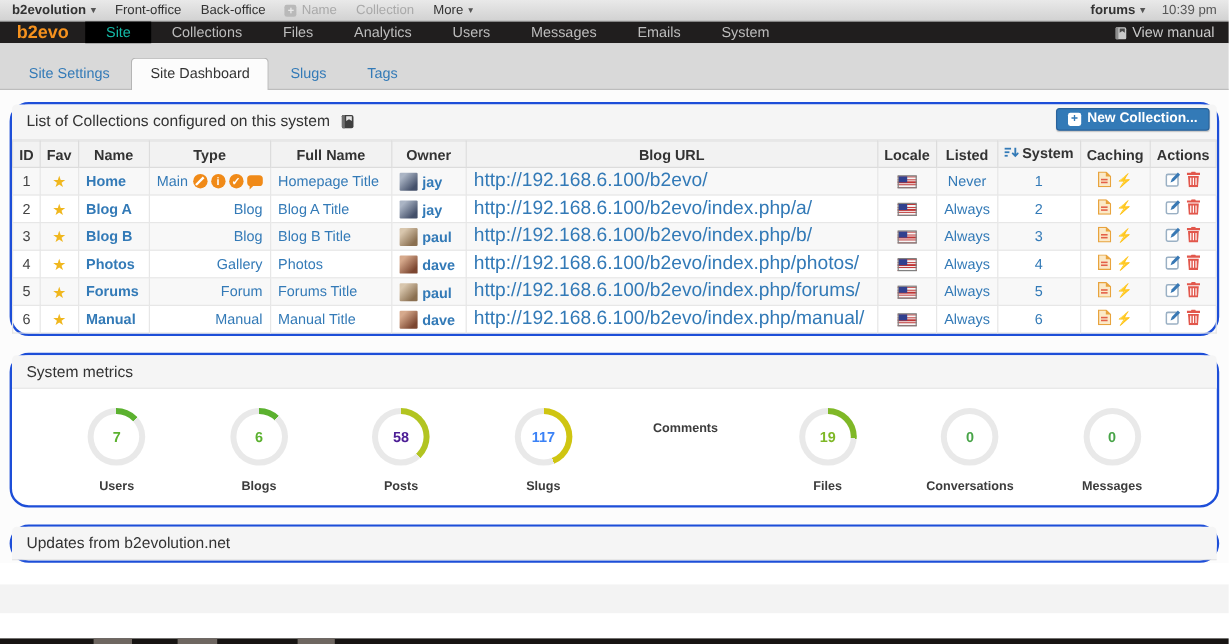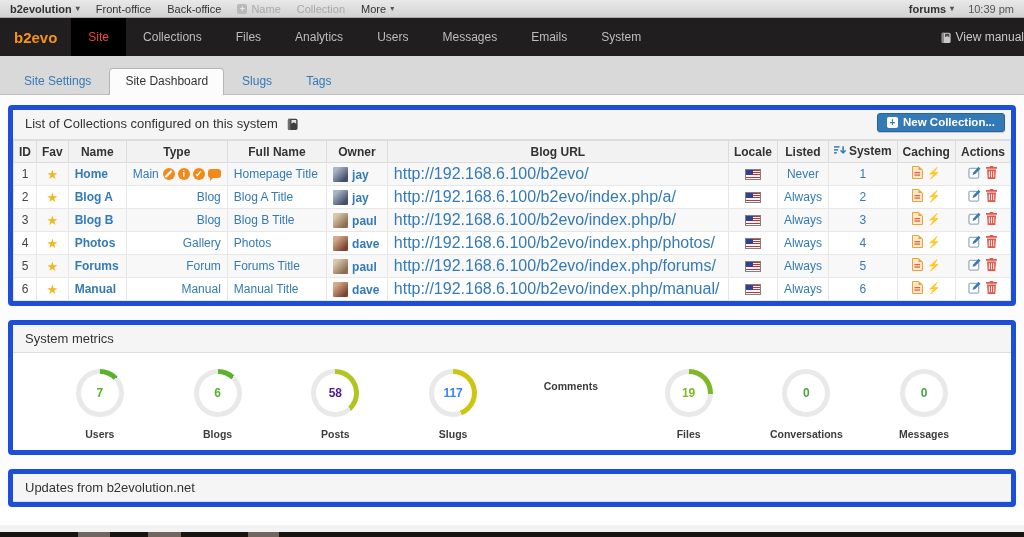--- a/index.html
+++ b/index.html
@@ -21,37 +21,37 @@
   .toolbar .disabled { color:#a9a9a9; }
   .toolbar .spacer { margin-left:auto; }
   .caret { font-size:8px; color:#555; }
   .plus-sq-gray {
     width:10px; height:10px; background:#b9b9b9; border-radius:2px; color:#e9e9e9;
     font-size:9px; line-height:10px; text-align:center; display:inline-block; font-weight:bold;
   }
   .tb-time { color:#555; margin-left:14px; }
 
   
-  .navbar { height:38px; background:#201e1e; display:flex; align-items:stretch; font-size:12px; }
+  .navbar { height:18px; background:#201e1e; display:flex; align-items:stretch; font-size:12px; }
   .logo { color:#f6921e; font-weight:bold; font-size:15px; padding:0 14px; display:flex; align-items:center; }
   .nav-item { padding:0 17px; display:flex; align-items:center; color:#bdbdbd; cursor:pointer; }
-  .nav-item.active { background:#000; color:#ef4444; }
-  .view-manual { margin-left:auto; display:flex; align-items:center; gap:5px; color:#c9c9c9; cursor:pointer; }
+  .nav-item.active { background:#000; color:#14b8a6; }
+  .view-manual { margin-left:auto; display:flex; align-items:center; gap:5px; color:#c9c9c9; padding-right:12px; cursor:pointer; }
 
   
   .tabbar { background:#d9d9d9; border-bottom:1px solid #bdbdbd; padding:12px 8px 0 8px; display:flex; }
   .tab {
     font-size:12px; padding:5px 15px 6px; color:#337ab7; margin-right:2px; cursor:pointer;
     border:1px solid transparent; border-bottom:none; border-radius:4px 4px 0 0;
   }
   .tab.active { background:#fcfcfc; border-color:#b5b5b5; color:#333; margin-bottom:-1px; }
 
   
   .content { background:#fcfcfc; padding:10px 8px 0 8px; }
-  .panel { border:5px solid #1d4ed8; border-radius:4px; background:#fff; margin-bottom:14px; }
+  .panel { border:2px solid #1d4ed8; border-radius:16px; background:#fff; margin-bottom:14px; }
   .panel-header {
     background:#f5f5f5; border-bottom:1px solid #ddd; border-radius:4px 4px 0 0;
     padding:6px 12px; font-size:13px; color:#333; position:relative; min-height:26px;
   }
   .book-icon { display:inline-block; vertical-align:-2px; margin-left:4px; }
 
   .btn-primary {
     position:absolute; right:6px; top:3px;
     background:#337ab7; border:1px solid #2a639c; border-radius:3px; color:#fff;
     font-size:11.5px; font-weight:bold; padding:2px 9px 3px; display:inline-flex; align-items:center; gap:5px;

